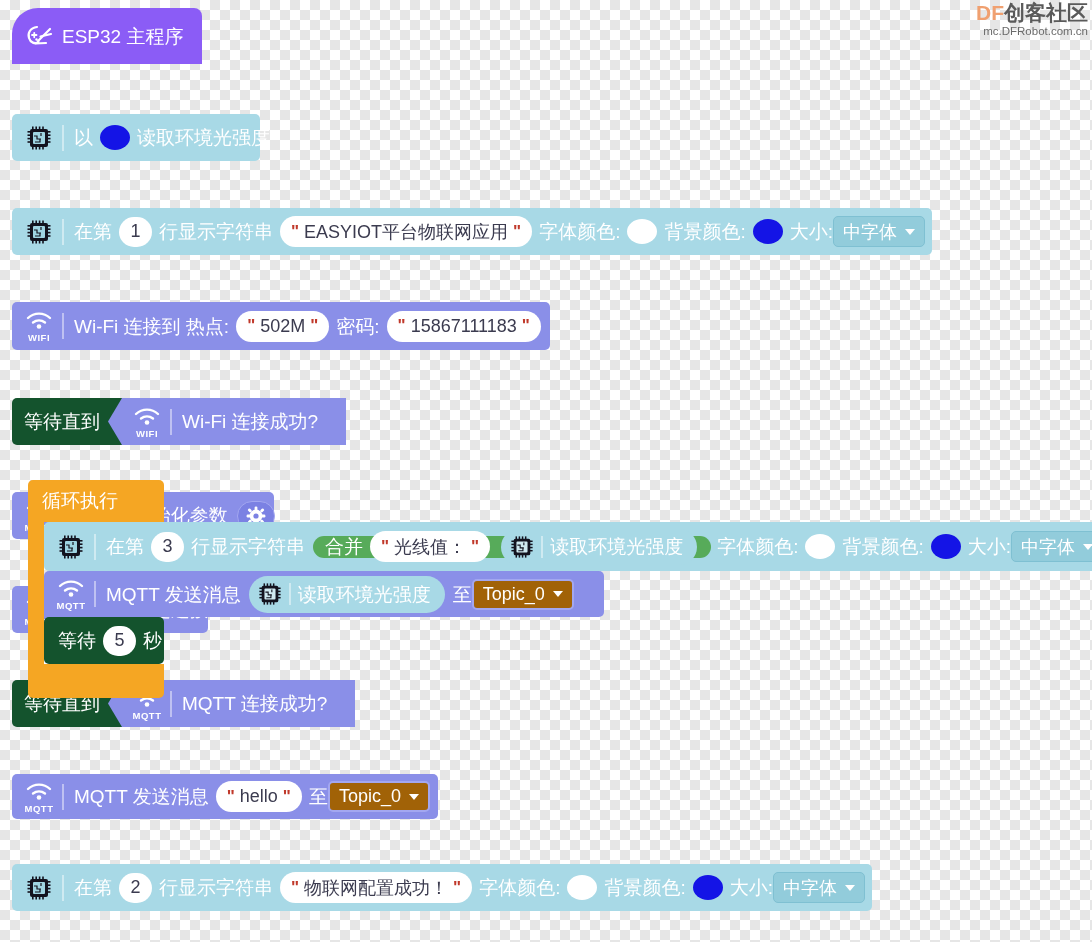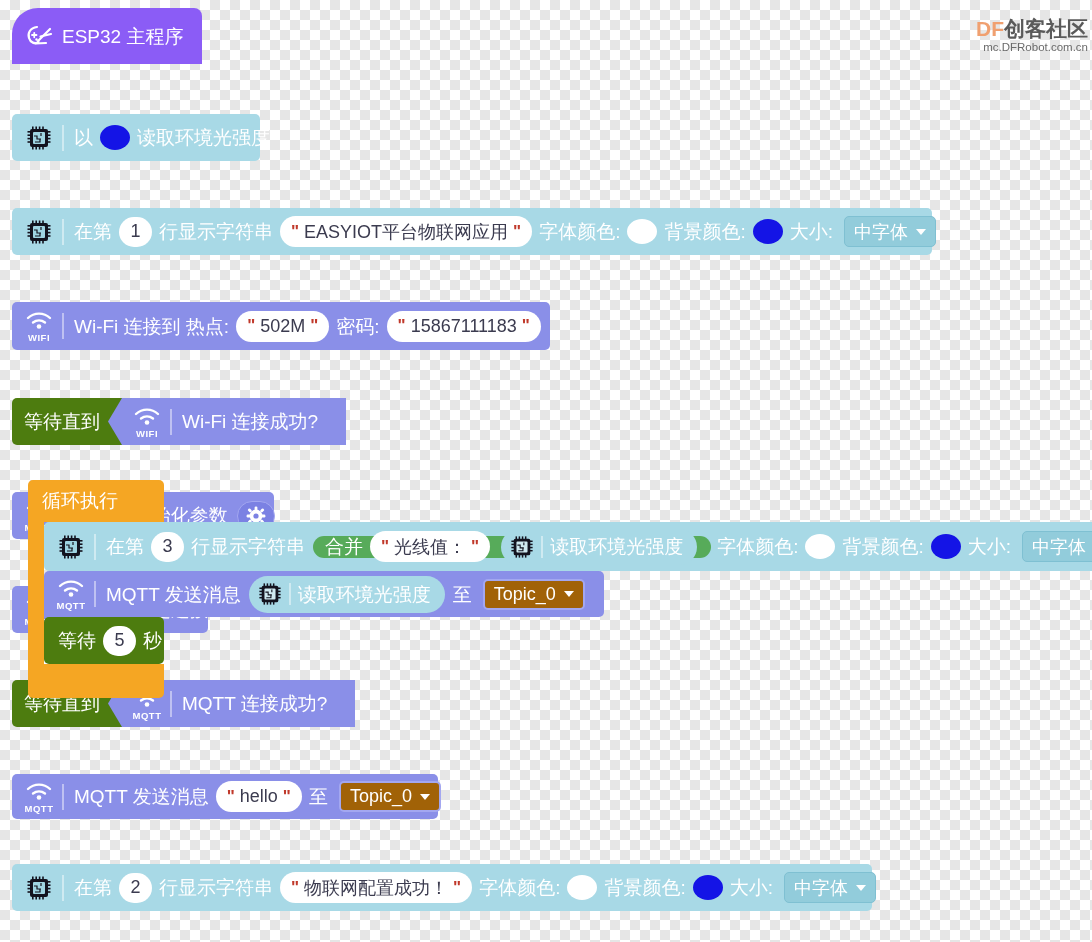--- a/index.html
+++ b/index.html
@@ -14,21 +14,21 @@
     background-color: #ffffff;
     background-image:
       linear-gradient(45deg, #e6e6e6 25%, transparent 25%, transparent 75%, #e6e6e6 75%),
       linear-gradient(45deg, #e6e6e6 25%, transparent 25%, transparent 75%, #e6e6e6 75%);
     background-size: 20px 20px;
     background-position: 0 0, 10px 10px;
   }
 
   
   #watermark {
-    position: absolute; right: 4px; top: 18px;
+    position: absolute; right: 4px; top: 2px;
     text-align: right; line-height: 1.05; user-select: none;
   }
   #watermark .wm-top { font-size: 21px; font-weight: bold; letter-spacing: 0px; }
   #watermark .wm-df { color: #f0a070; }
   #watermark .wm-cn { color: #5a5a5a; }
   #watermark .wm-sub { font-size: 11.5px; color: #6b6b6b; font-weight: normal; margin-top: 1px;}
 
   
   .abs { position: absolute; }
 
@@ -48,21 +48,21 @@
   }
 
   
   .stack {
     height: 47px;
     padding: 0 12px 0 10px;
     border-radius: 5px;
   }
   .c-lightblue { background: #a8d9e6; }
   .c-purple    { background: #8a8fe8; }
-  .c-orange    { background: #4d7c0f; }
+  .c-orange    { background: #14532d; }
 
   
   .icon-box {
     width: 34px; height: 34px;
     display: flex; flex-direction: column;
     align-items: center; justify-content: center;
     flex: none;
     margin-right: 6px;
   }
   .divider {
@@ -95,21 +95,21 @@
   
   .swatch {
     width: 30px; height: 25px; border-radius: 50%;
     margin: 0 7px; flex: none;
   }
 
   
   .dd {
     display: flex; align-items: center; gap: 8px;
     border-radius: 5px; height: 31px; padding: 0 9px;
-    margin: 0 11px; font-size: 18px; flex: none;
+    margin: 0 0; font-size: 18px; flex: none;
   }
   .dd-onlight { background: #92ccdb; border: 1px solid #7fc0d2; color: #ffffff; }
   .dd-onpurple { background: #a16207; border: 2px solid #a3a7f0; color: #ffffff; }
   .caret {
     width: 0; height: 0;
     border-left: 5px solid transparent; border-right: 5px solid transparent;
     border-top: 6px solid #ffffff;
   }
 
   

